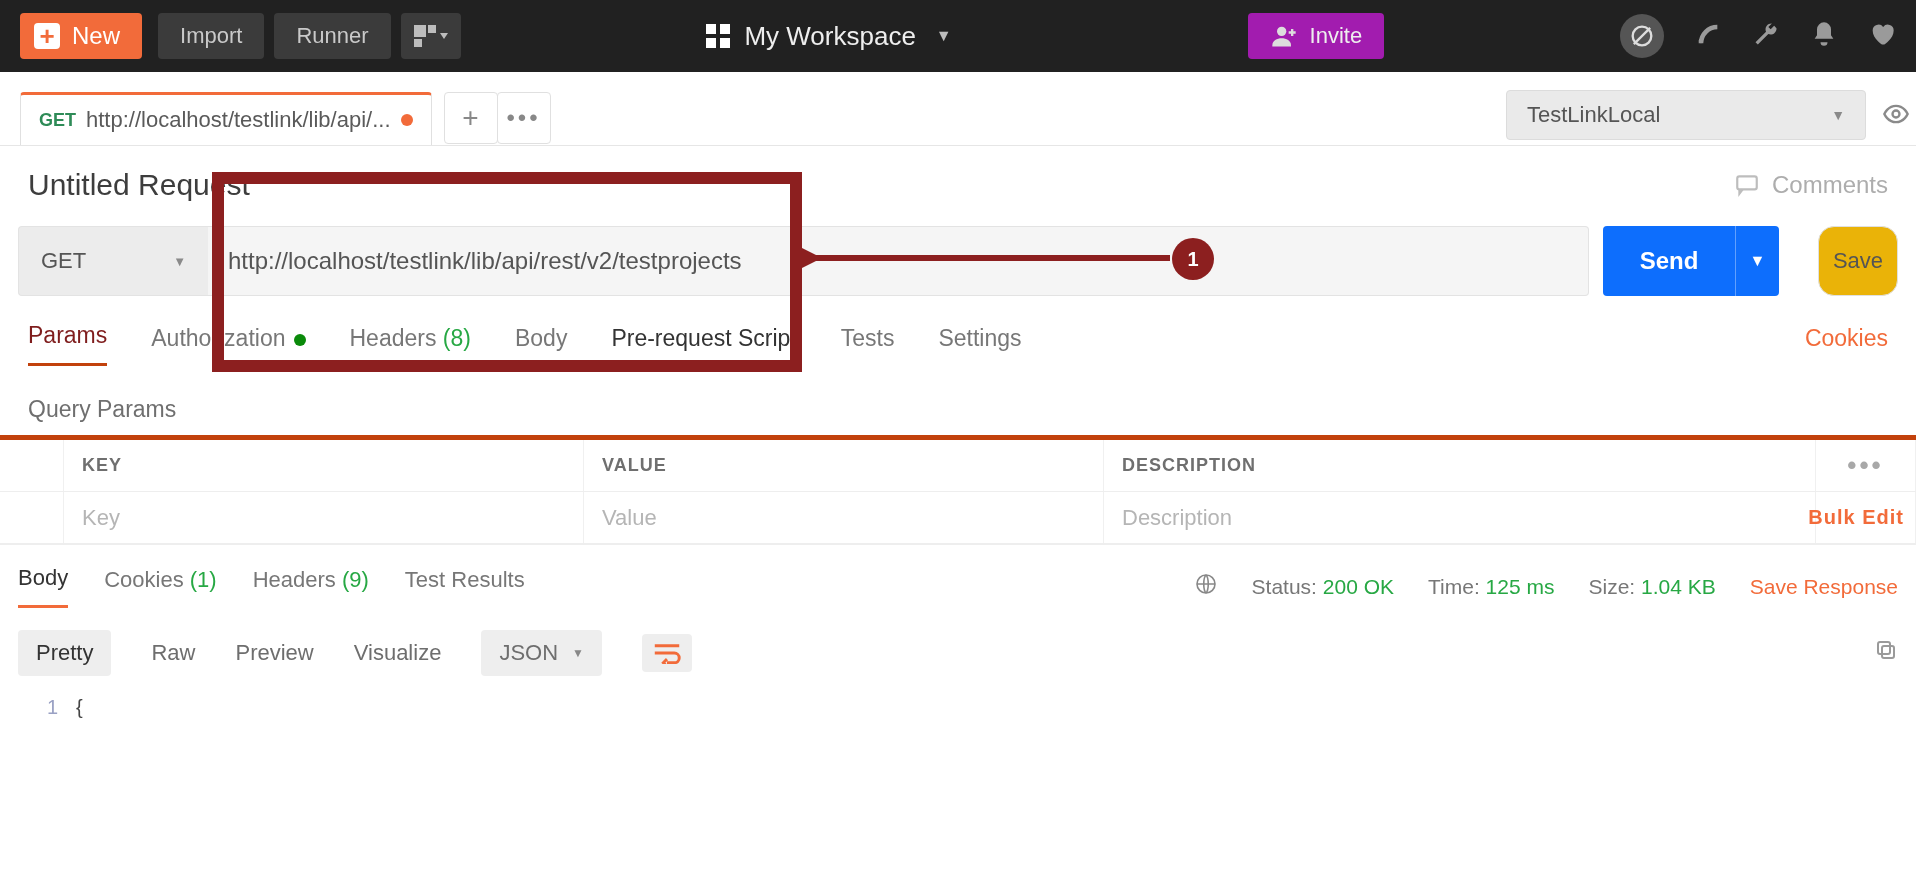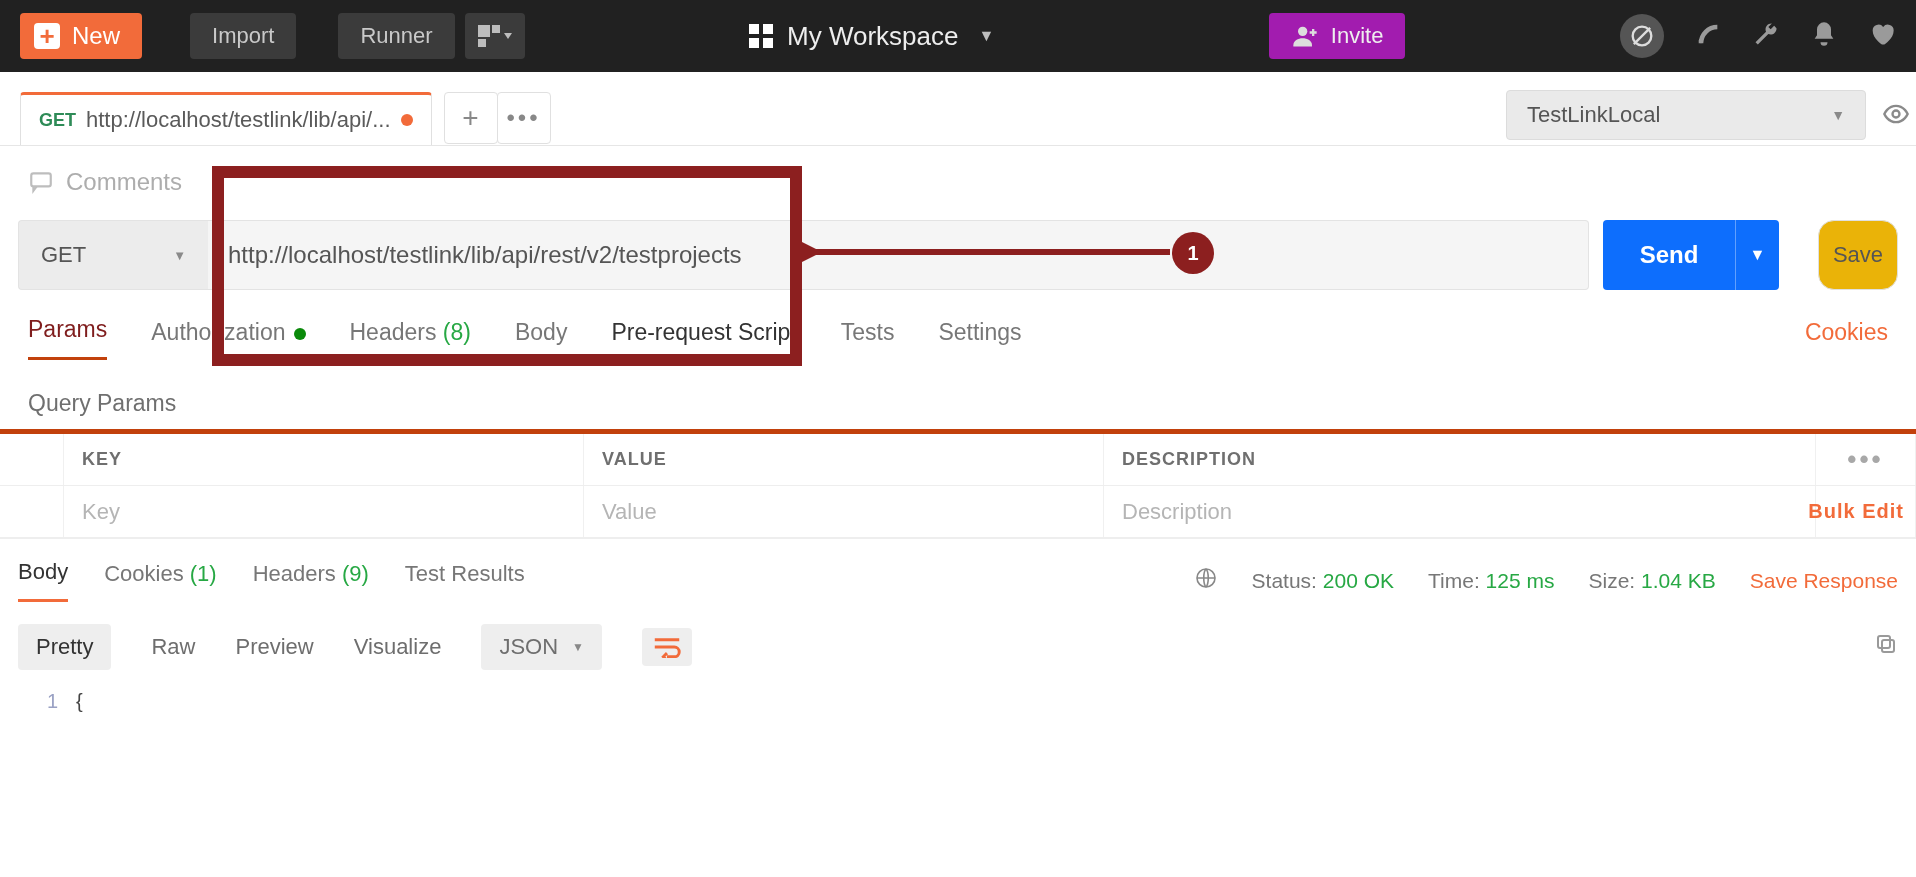--- a/index.html
+++ b/index.html
@@ -3,21 +3,21 @@
 <meta charset="utf-8">
 <style>
   * { box-sizing: border-box; margin: 0; padding: 0; font-family: -apple-system, BlinkMacSystemFont, "Segoe UI", Helvetica, Arial, sans-serif; }
   html, body { width: 1916px; height: 877px; overflow: hidden; background: #fff; }
 
   
   .topbar { background: #212121; height: 72px; display: flex; align-items: center; padding: 0 20px; color: #c9c9c9; }
   .btn { border: none; border-radius: 4px; cursor: pointer; display: inline-flex; align-items: center; justify-content: center; }
   .btn-new { background: #f26b3a; color: #fff; height: 46px; padding: 0 22px 0 14px; margin-right: 16px; font-size: 24px; font-weight: 500; }
   .btn-new .plus-icon { width: 26px; height: 26px; background: #fff; border-radius: 4px; color: #f26b3a; display: inline-flex; align-items: center; justify-content: center; margin-right: 12px; font-size: 26px; font-weight: 700; }
-  .btn-dark { background: #3b3b3b; color: #c9c9c9; height: 46px; padding: 0 22px; margin-right: 10px; font-size: 22px; font-weight: 500; margin-left: 32px; }
+  .btn-dark { background: #3b3b3b; color: #c9c9c9; height: 46px; padding: 0 22px; margin-right: 10px; font-size: 22px; font-weight: 500; }
   .btn-iconbar { background: #3b3b3b; height: 46px; width: 60px; margin-right: 10px; position: relative; }
   .workspace-center { margin: 0 auto; display: flex; align-items: center; gap: 14px; color: #eee; font-size: 26px; }
   .ws-apps-icon { display: grid; grid-template-columns: 10px 10px; grid-template-rows: 10px 10px; gap: 4px; }
   .ws-apps-icon span { background: #fff; }
   .ws-caret { font-size: 16px; color: #bdbdbd; margin-left: 6px; }
   .invite { margin-left: 60px; background: #a21caf; height: 46px; padding: 0 22px; display: flex; align-items: center; gap: 12px; color: #eee; font-size: 22px; border-radius: 4px; }
   .topbar-right { margin-left: auto; display: flex; align-items: center; gap: 30px; }
   .circ { width: 44px; height: 44px; border-radius: 50%; background: #555; display: flex; align-items: center; justify-content: center; }
   .top-ico { width: 28px; height: 28px; }
 
@@ -178,20 +178,21 @@
   </div>
   <div class="env-eye">
     <svg width="28" height="28" viewBox="0 0 24 24" fill="none" stroke="#8a8a8a" stroke-width="2">
         <path d="M2 12s3-7 10-7 10 7 10 7-3 7-10 7S2 12 2 12z"></path>
         <circle cx="12" cy="12" r="3"></circle>
       </svg>
   </div>
 </div>
 
 <div class="title-row">
+  <h1>Untitled Request</h1>
   <div class="comments">
     <svg width="26" height="26" viewBox="0 0 24 24" fill="none" stroke="#bdbdbd" stroke-width="2">
         <rect x="3" y="4" width="18" height="12" rx="2"></rect>
         <path d="M8 16l-3 4v-4"></path>
       </svg>
     <span>Comments</span>
   </div>
 </div>
 
 <div class="rel">

